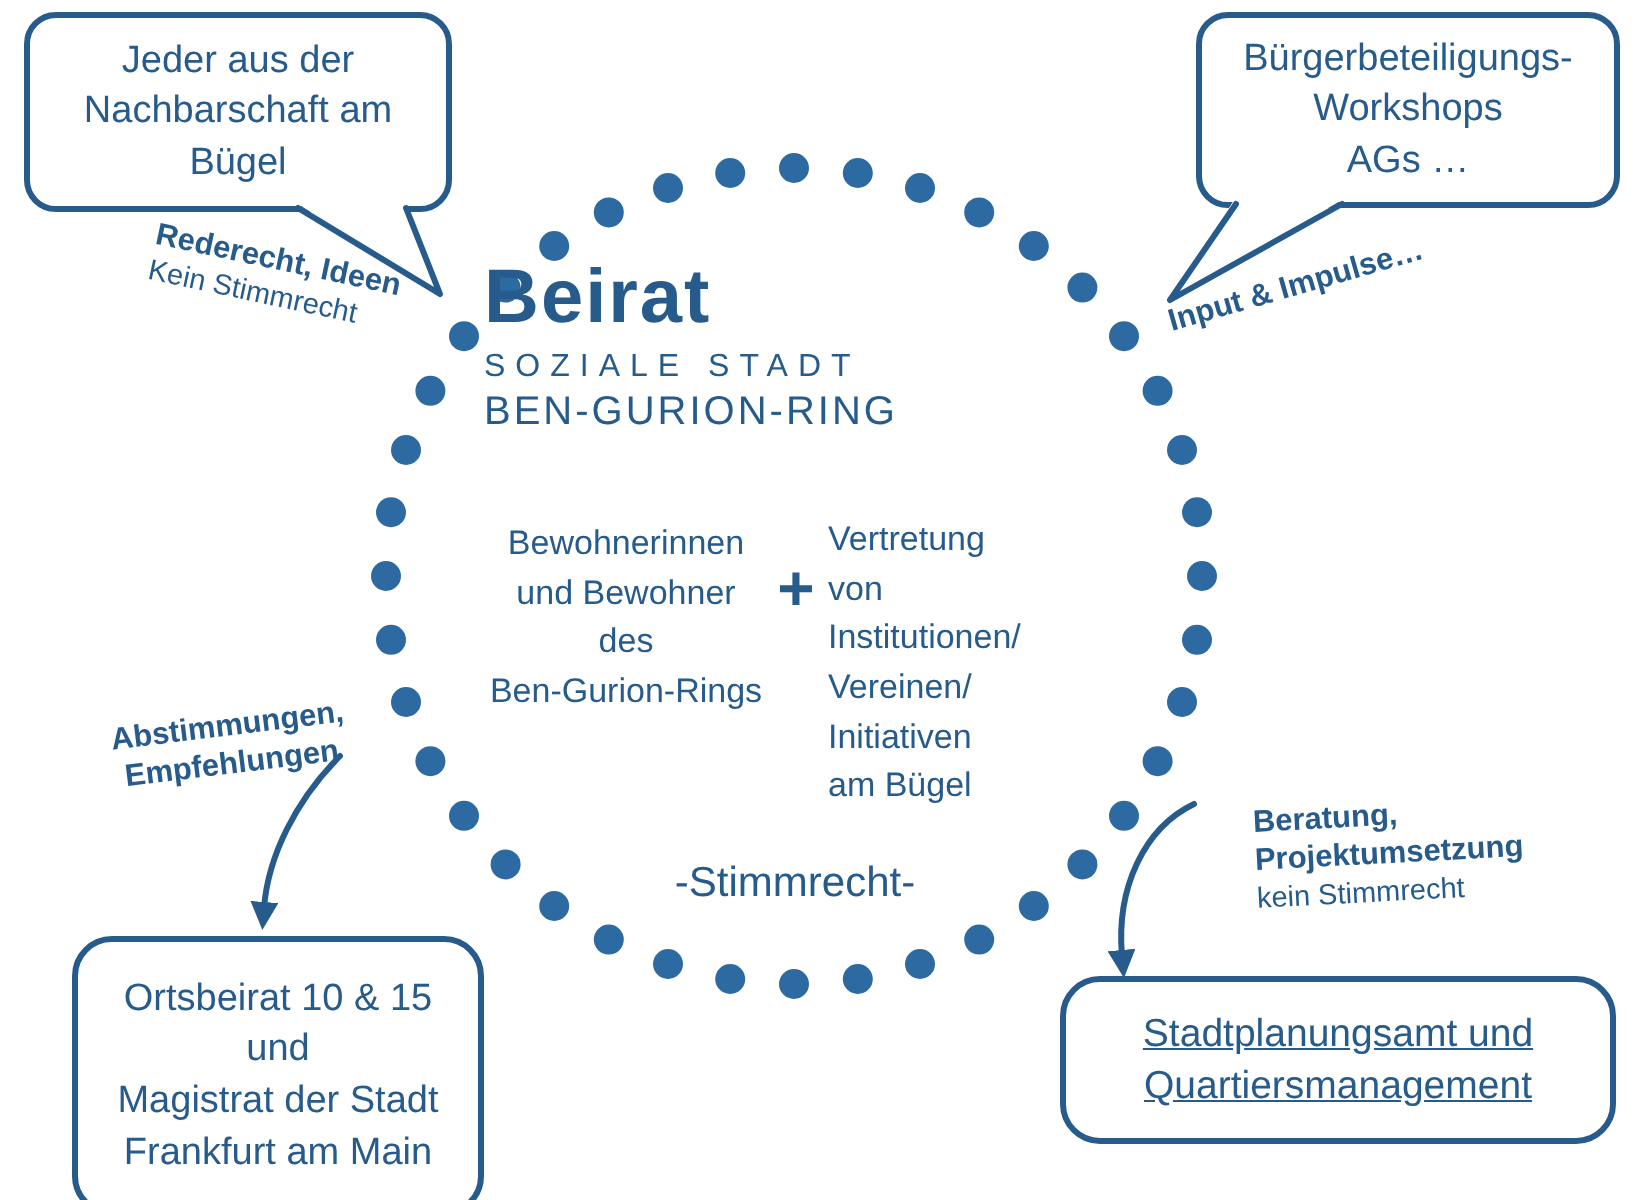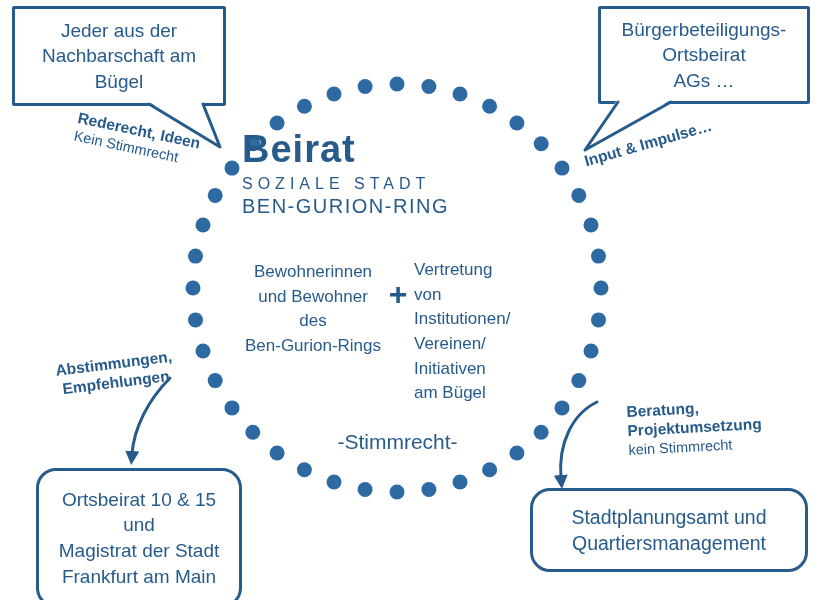--- a/index.html
+++ b/index.html
@@ -17,26 +17,26 @@
   .layer{position:absolute;left:0;top:0;width:820px;height:600px;pointer-events:none;}
   .preline{white-space:pre-line;}
 
   
   .bubble,.infobox{
     position:absolute;box-sizing:border-box;background:#fff;
     border:3px solid var(--accent);
     display:flex;align-items:center;justify-content:center;
     text-align:center;color:var(--accent);
   }
-  .bubble{border-radius:2px;font-size:19px;line-height:1.32;z-index:2;}
+  .bubble{border-radius:16px;font-size:19px;line-height:1.32;z-index:2;}
   .infobox{border-radius:20px;font-size:19px;line-height:1.35;z-index:2;}
   .bubble-top-left{left:12px;top:6px;width:214px;height:100px;}
   .bubble-top-right{left:598px;top:6px;width:212px;height:98px;}
   .box-bottom-left{left:36px;top:468px;width:206px;height:140px;}
-  .box-bottom-right{left:530px;top:488px;width:278px;height:84px;font-size:19.5px;}
+  .box-bottom-right{left:530px;top:488px;width:278px;height:84px;font-size:19.5px;text-decoration:underline;}
 
   
   .center-block{position:absolute;left:242px;top:128px;width:310px;text-align:left;z-index:1;}
   .center-title{font-size:38px;font-weight:bold;letter-spacing:1px;}
   .center-sub1{font-size:16px;letter-spacing:5px;margin-top:4px;}
   .center-sub2{font-size:20px;letter-spacing:1.5px;margin-top:2px;}
   .member-left{position:absolute;left:228px;top:260px;width:170px;text-align:center;font-size:17px;line-height:1.45;z-index:1;}
   .member-right{position:absolute;left:414px;top:258px;width:158px;font-size:17px;line-height:1.45;z-index:1;}
   .plus-sign{position:absolute;left:384px;top:276px;width:28px;text-align:center;font-size:32px;font-weight:bold;z-index:1;}
   .voting-note{position:absolute;left:310px;top:430px;width:175px;text-align:center;font-size:21px;z-index:1;}
@@ -124,21 +124,21 @@
 am Bügel</div>
   <div class="voting-note">-Stimmrecht-</div>
 
   <div class="bubble bubble-top-left">
     <div class="preline">Jeder aus der
 Nachbarschaft am
 Bügel</div>
   </div>
   <div class="bubble bubble-top-right">
     <div class="preline">Bürgerbeteiligungs-
-Ortsbeirat
+Workshops
 AGs …</div>
   </div>
 
   <div class="infobox box-bottom-left">
     <div class="preline">Ortsbeirat 10 &amp; 15
 und
 Magistrat der Stadt
 Frankfurt am Main</div>
   </div>
   <div class="infobox box-bottom-right">

